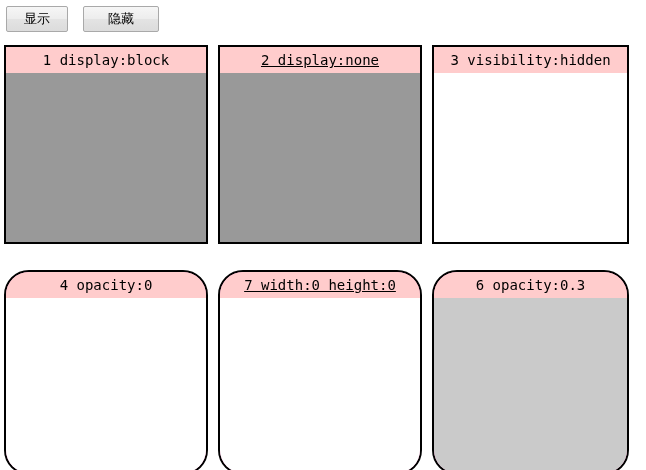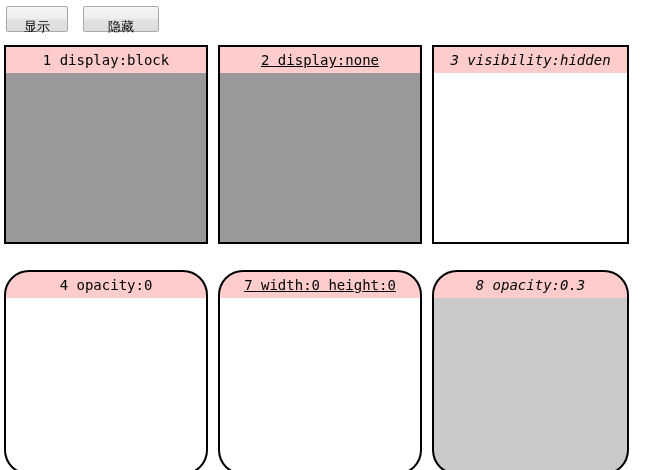--- a/index.html
+++ b/index.html
@@ -29,36 +29,36 @@
     box-sizing: border-box;
     background: linear-gradient(180deg, #f6f6f6 0%, #ededed 48%, #e3e3e3 52%, #dcdcdc 100%);
     border: 1px solid #a9a9a9;
     border-radius: 2px;
     font-family: "DejaVu Sans", sans-serif;
     font-size: 13px;
     line-height: 24px;
     color: #000000;
     text-align: center;
     cursor: default;
-    padding: 8px;
+    padding: 0;
   }
   #btn-show  { left: 6px;  width: 62px; }
   #btn-hide  { left: 83px; width: 76px; }
 
   
   #panels {
     position: absolute;
     left: 0;
     top: 0;
   }
   .panel {
     position: absolute;
     box-sizing: border-box;
     border: 2px solid #000000;
-    background: #0f172a;
+    background: #f9a8d4;
     overflow: hidden;
   }
   .panel-header {
     height: 26px;
     line-height: 26px;
     background: #ffcccc;
     color: #000000;
     text-align: center;
     font-family: "DejaVu Sans Mono", "Liberation Mono", monospace;
     font-size: 14px;
@@ -71,21 +71,21 @@
     width: 100%;
   }
   
   .fill-gray    { background: #999999; }
   .fill-none    { background: #ffffff; }
   .fill-dimgray { background: #cacaca; }
 
   
   .col-1 { left: 4px;   width: 204px; }
   .col-2 { left: 218px; width: 204px; text-decoration: underline; }
-  .col-3 { left: 432px; width: 197px; font-style: italic; }
+  .col-3 { left: 432px; width: 197px; }
   
   .row-1 { top: 45px;  height: 199px; }
   .row-2 { top: 270px; height: 205px; border-radius: 25px; }
 </style>
 </head>
 <body>
 
 <div id="toolbar">
   <button class="btn" id="btn-show">显示</button>
   <button class="btn" id="btn-hide">隐藏</button>
@@ -106,16 +106,16 @@
     </div>
     <div class="panel col-1 row-2">
       <div class="panel-header">4 opacity:0</div>
       <div class="panel-body fill-none"></div>
     </div>
     <div class="panel col-2 row-2">
       <div class="panel-header">7 width:0 height:0</div>
       <div class="panel-body fill-none"></div>
     </div>
     <div class="panel col-3 row-2">
-      <div class="panel-header">8 opacity:0.3</div>
+      <div class="panel-header">6 opacity:0.3</div>
       <div class="panel-body fill-dimgray"></div>
     </div>
   </div>
 
 </body></html>

